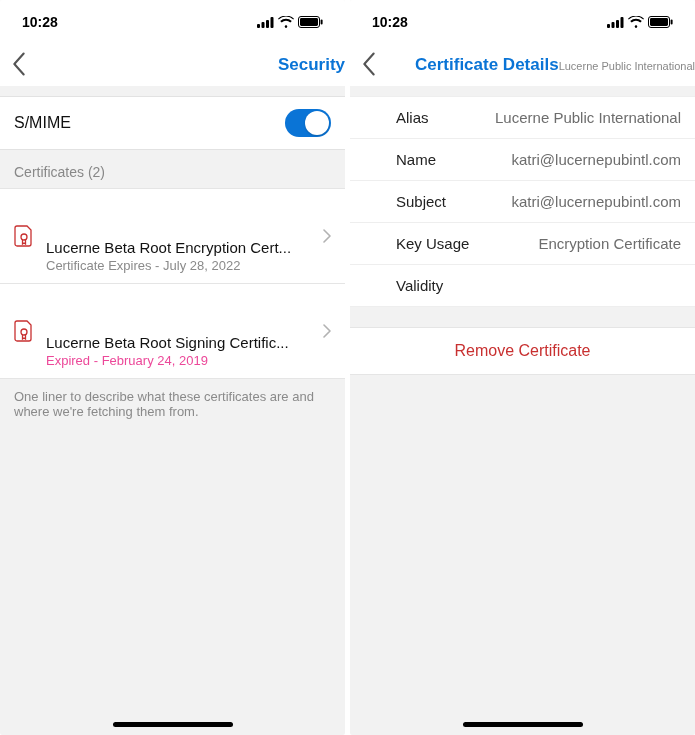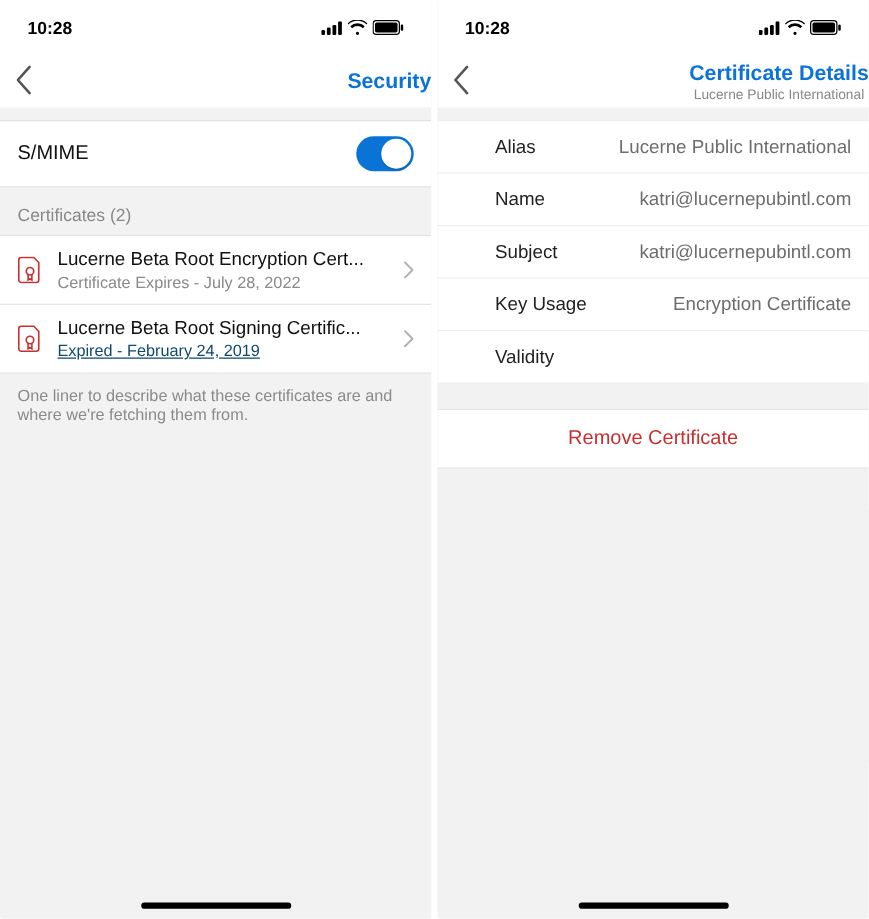--- a/index.html
+++ b/index.html
@@ -4,34 +4,34 @@
 <style>
   * { box-sizing: border-box; margin: 0; padding: 0; font-family: -apple-system, "Helvetica Neue", Arial, sans-serif; }
   body { display:flex; gap:5px; background:#fff; width:695px; height:735px; }
   .phone { width:345px; height:735px; background:#f2f2f2; position:relative; overflow:hidden; border-radius:2px;}
   .statusbar { height:44px; background:#fff; display:flex; align-items:center; justify-content:space-between; padding:0 22px; font-size:14px; font-weight:700; }
   .sb-right { display:flex; align-items:center; gap:4px; }
   .header { height:42px; background:#fff; display:flex; align-items:center; justify-content:flex-end; position:relative; }
   .header-back { position:absolute; left:12px; top:8px; color:#333; }
   .header-title { color:#0a74d6; font-size:17px; font-weight:600; }
   .header-sub { font-size:11px; color:#888; font-weight:400; margin-top:1px; }
-  .header-col { display:flex; flex-direction:column; align-items:center; }
+  .header-col { display:flex; align-items:center; }
   .spacer10 { height:10px; }
   .row { background:#fff; padding:12px 14px; display:flex; align-items:center; justify-content:space-between; border-top:1px solid #e2e2e2; border-bottom:1px solid #e2e2e2; }
   .row-label { font-size:16px; color:#111; }
   .toggle { width:46px; height:28px; background:#0a74d6; border-radius:14px; position:relative; }
   .toggle .knob { width:24px; height:24px; background:#fff; border-radius:50%; position:absolute; right:2px; top:2px; box-shadow:0 1px 2px rgba(0,0,0,.2);}
   .caption { font-size:13px; color:#8a8a8a; padding:10px 14px 14px; }
   .section-h { font-size:14px; color:#888; padding:14px 14px 8px; }
   .cert-row { background:#fff; padding:10px 14px; display:flex; align-items:center; gap:12px; border-top:1px solid #e5e5e5; }
   .cert-row:last-of-type { border-bottom:1px solid #e5e5e5; }
-  .cert-body { flex:1; min-width:0; }
+  .cert-body { flex:1; min-width:0;margin-top:40px; }
   .cert-title { font-size:15px; color:#111; white-space:nowrap; overflow:hidden; text-overflow:ellipsis;}
   .cert-sub { font-size:13px; color:#8a8a8a; margin-top:2px;}
-  .cert-sub.expired { color:#0c4a6e;text-decoration:underline; }
+  .cert-sub.expired { color:#ec4899; }
   .chev { color:#b2b2b2; }
   .kv { background:#fff; padding:12px 14px; display:flex; justify-content:space-between; gap:20px; border-bottom:1px solid #eee; align-items:flex-start;}
   .kv:first-child{ border-top:1px solid #eee;}
   .kv .k { font-size:15px; color:#222;margin-left:32px; }
   .kv .v { font-size:15px; color:#6d6d6d; text-align:right; max-width:210px;}
   .remove { background:#fff; text-align:center; padding:14px; color:#c83030; font-size:16px; border-top:1px solid #e5e5e5; border-bottom:1px solid #e5e5e5;}
   .homebar { position:absolute; bottom:8px; left:50%; transform:translateX(-50%); width:120px; height:5px; background:#000; border-radius:3px; }
   .cert-icon { width:20px; height:22px; flex-shrink:0; }
 </style>
 </head>

